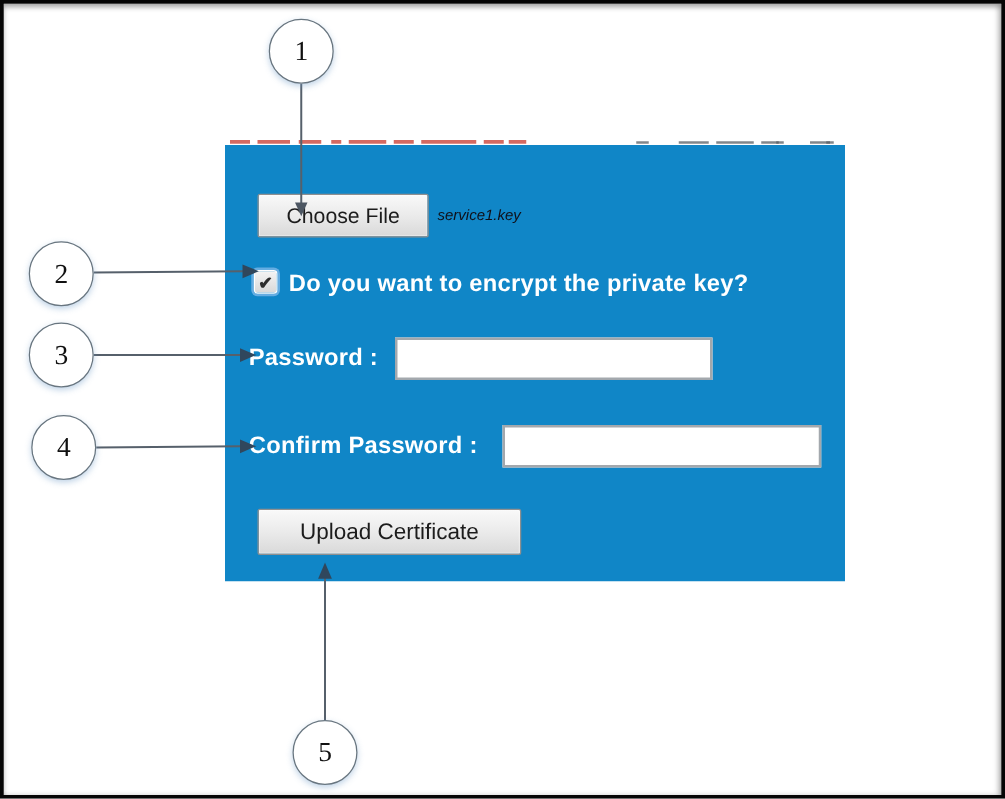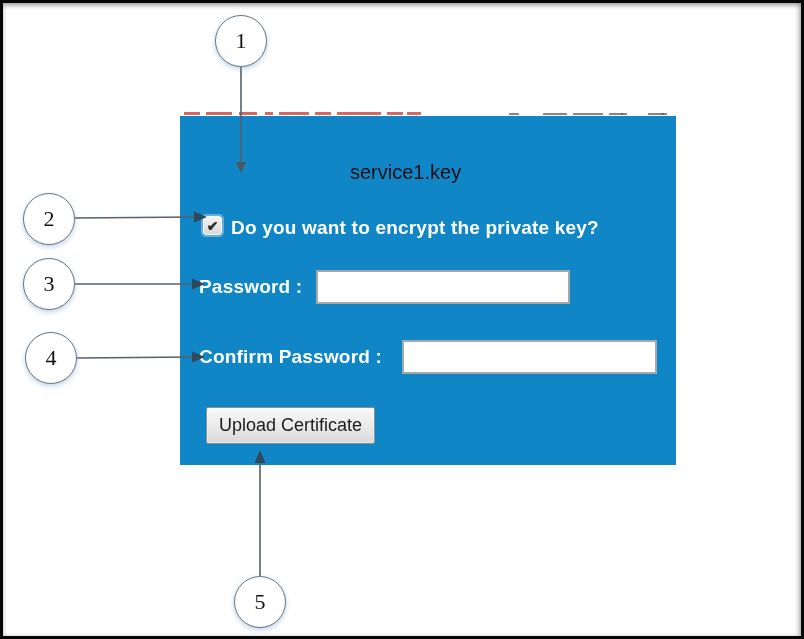--- a/index.html
+++ b/index.html
@@ -28,28 +28,29 @@
     position: absolute;
     display: flex; align-items: center; justify-content: center;
     background: linear-gradient(#f9f9f9, #e9e9e9 55%, #d9d9d9);
     border: 1px solid #8f8f8f;
     border-radius: 2px;
     color: #1c1c1c;
     cursor: pointer;
     box-shadow: 0 0 0 1px rgba(255,255,255,0.35) inset;
   }
   .choose-file-btn { left: 26px; top: 39px; width: 137px; height: 35px; font-size: 17px; }
-  .upload-btn      { left: 26px; top: 291px; width: 169px; height: 37px; font-size: 18px; }
+  .upload-btn      { left: 26px; top: 291px; width: 211px; height: 37px; font-size: 18px; }
 
   .filename {
     position: absolute;
     left: 170px; top: 39px; height: 35px;
     line-height: 35px;
-    font-size: 20px;
+    font-size: 12px;
     color: #101018;
+    font-style: italic;
   }
 
   .checkbox {
     position: absolute;
     left: 23px; top: 100px;
     width: 19px; height: 19px;
     background: linear-gradient(#f4f4f4, #d9d9d9);
     border: 1px solid #ffffff;
     border-radius: 3px;
     box-shadow: 0 0 0 2px rgba(130,185,235,0.75);
@@ -133,20 +134,21 @@
       <div class="mark" style="left: 540px; top: 110px; width: 24px; height: 2px; background: rgba(90, 95, 100, 0.75);"></div>
       <div class="mark" style="left: 570px; top: 110px; width: 30px; height: 2px; background: rgba(90, 95, 100, 0.75);"></div>
       <div class="mark" style="left: 606px; top: 110px; width: 14px; height: 2px; background: rgba(90, 95, 100, 0.75);"></div>
       <div class="mark" style="left: 618px; top: 110px; width: 6px; height: 2px; background: rgba(90, 95, 100, 0.75);"></div>
       <div class="mark" style="left: 645px; top: 110px; width: 16px; height: 2px; background: rgba(90, 95, 100, 0.75);"></div>
       <div class="mark" style="left: 658px; top: 110px; width: 6px; height: 2px; background: rgba(90, 95, 100, 0.75);"></div>
     </div>
 
   <div class="panel">
 
+    <button class="btn choose-file-btn">Choose File</button>
 
     <span class="filename">service1.key</span>
 
     <span class="checkbox">✔</span>
 
     <span class="panel-label checkbox-label">Do you want to encrypt the private key?</span>
 
     <span class="panel-label password-label">Password :</span>
 
     <input class="text-input password-input" type="password" value="" style="">

